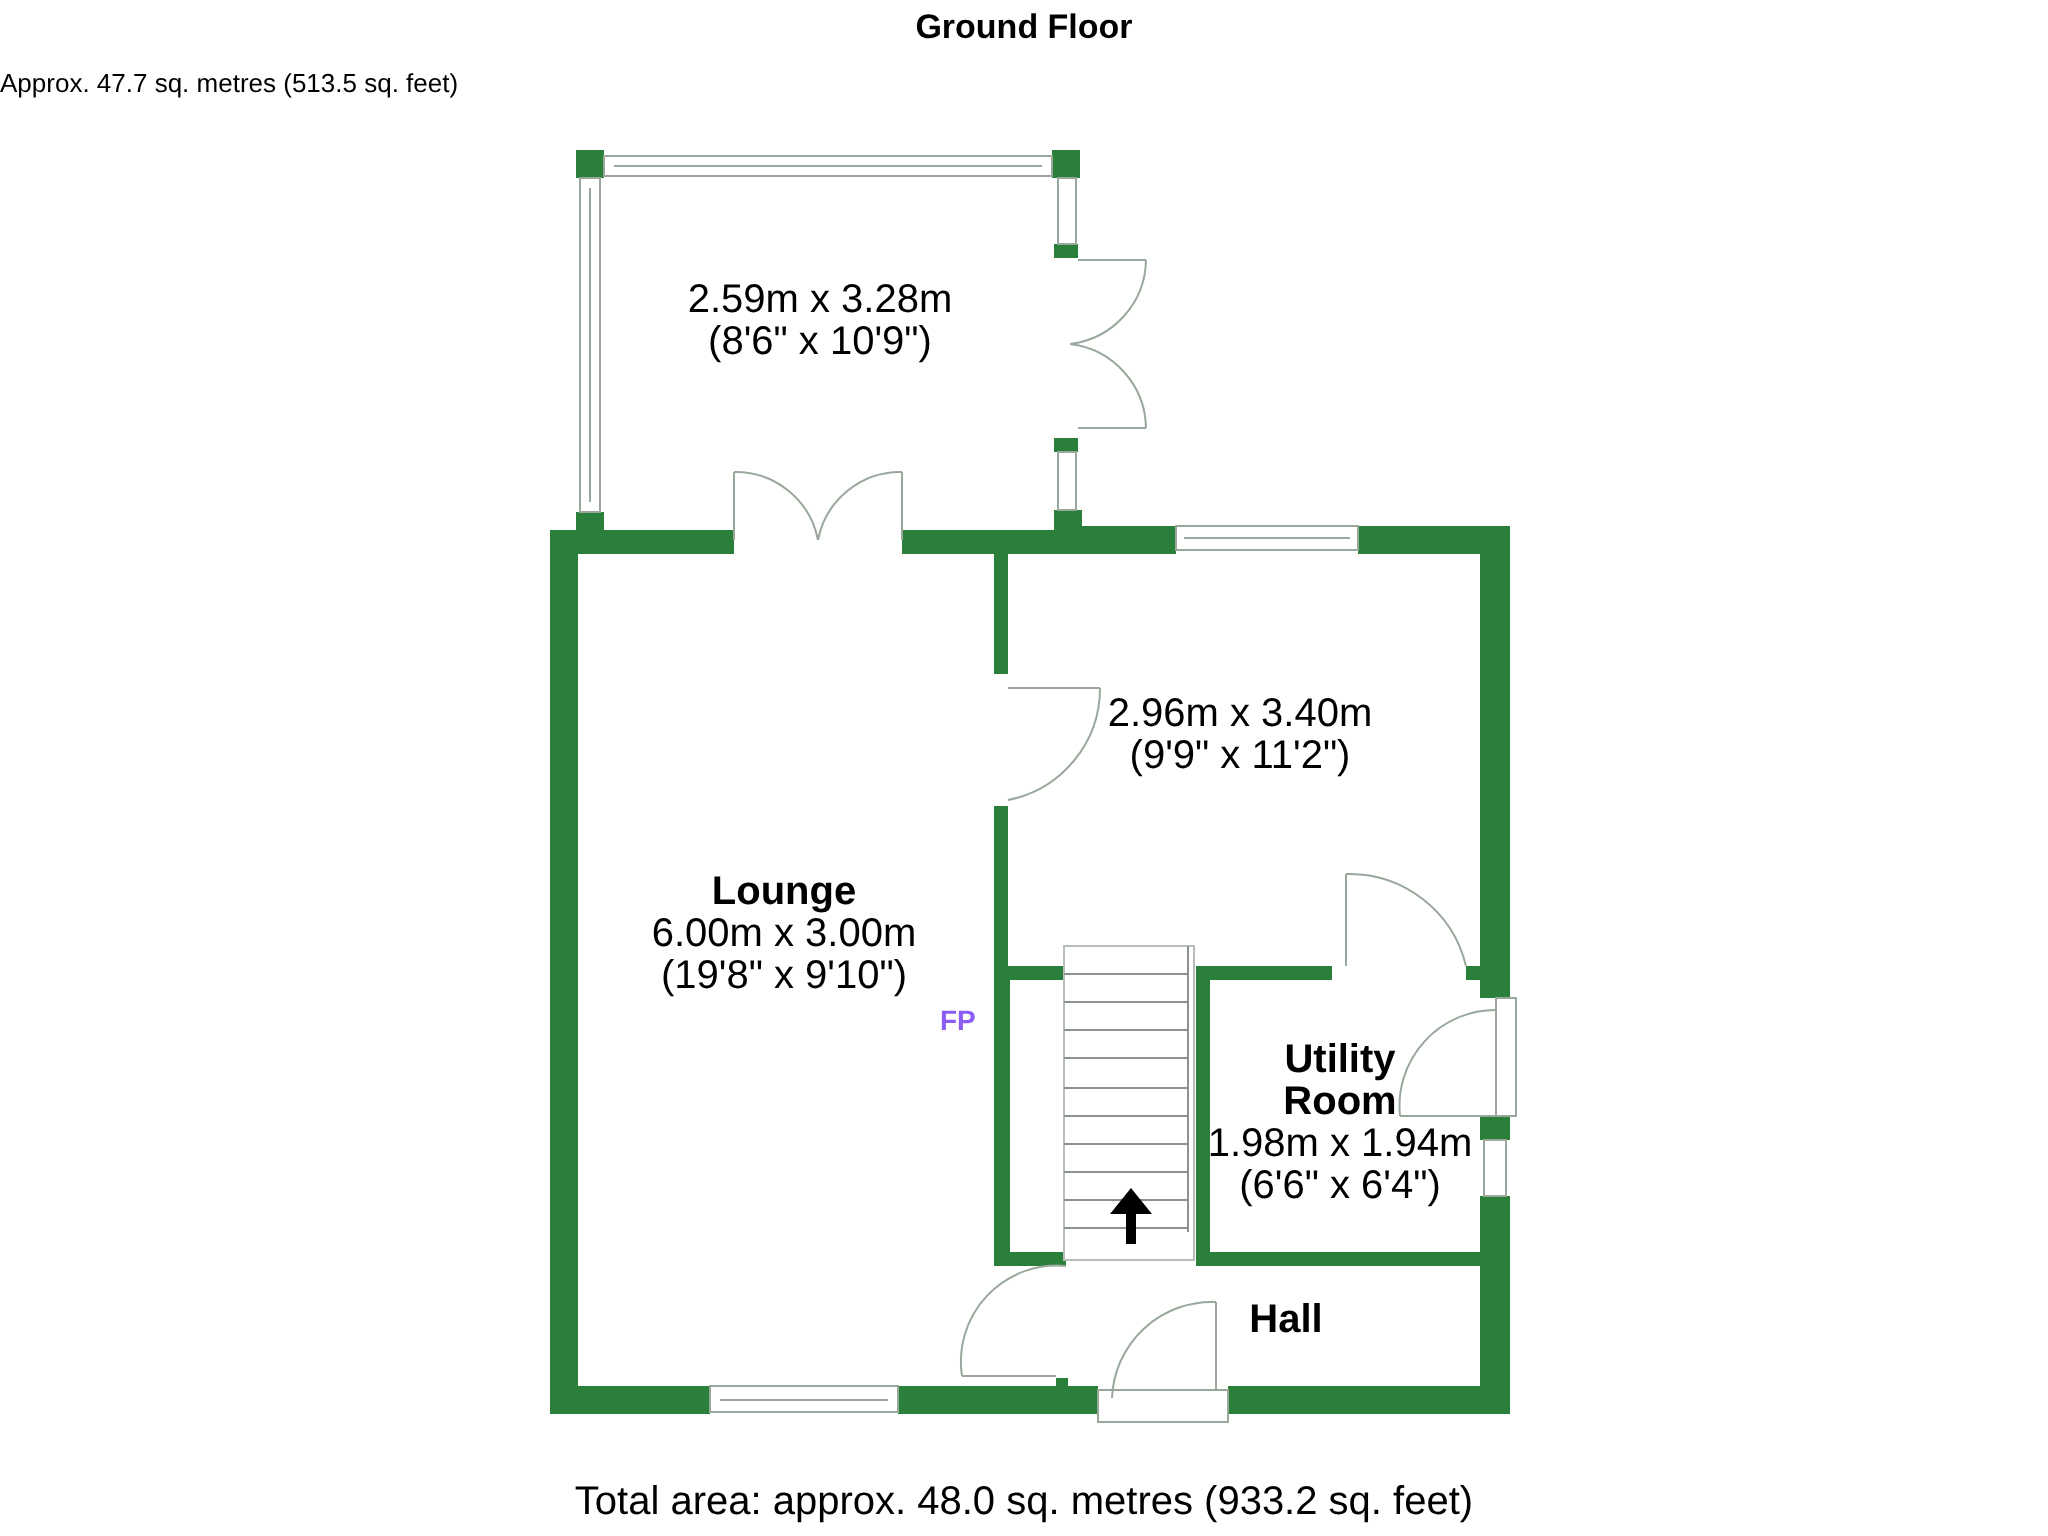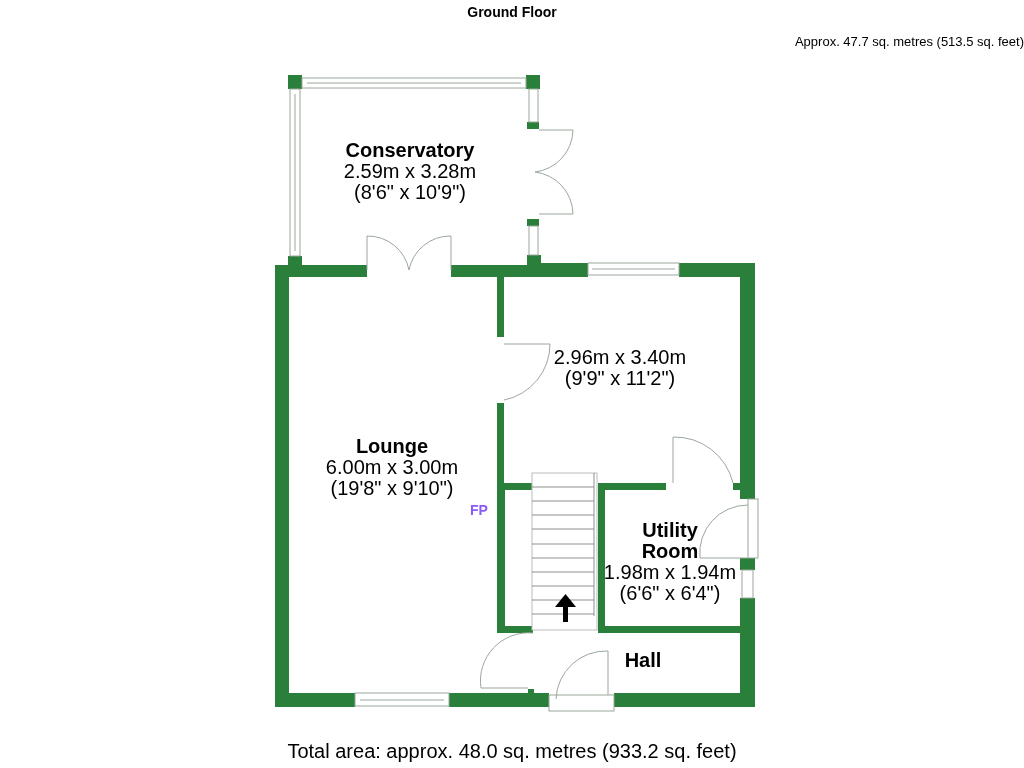--- a/index.html
+++ b/index.html
@@ -1,18 +1,18 @@
 <!DOCTYPE html>
 <html><head>
 <meta charset="utf-8">
 <style>
   html, body { margin: 0; padding: 0; background: #ffffff; }
   body { width: 1024px; height: 768px; position: relative; overflow: hidden; font-family: "Liberation Sans", sans-serif; color: #000; }
-  .title { position: absolute; left: 0; width: 1024px; top: 4px; text-align: center; font-size: 14px; font-weight: bold; }
-  .subtitle { position: absolute; left: 0; width: 1024px; top: 34px; text-align: right; font-size: 13px; }
+  .title { position: absolute; left: 0; width: 1024px; top: 4px; text-align: center; font-size: 17px; font-weight: bold; }
+  .subtitle { position: absolute; left: 0; width: 1024px; top: 34px; text-align: left; font-size: 13px; }
   .footer { position: absolute; left: 0; width: 1024px; top: 740px; text-align: center; font-size: 20px; }
   svg.plan { position: absolute; left: 0; top: 0; }
   .room-label { position: absolute; text-align: center; line-height: 1.05; }
   .room-name { font-size: 20px; font-weight: bold; display: block; }
   .room-dim { font-size: 20px; display: block; }
   .fp { position: absolute; left: 470px; top: 502px; font-size: 14px; font-weight: bold; color: #8b5cf6; text-align: right; }
 </style>
 </head>
 <body>
 
@@ -128,21 +128,20 @@
       <line x1="594" y1="473" x2="594" y2="616"></line>
     </g>
     <g>
       <rect x="563" y="605" width="5" height="17" fill="#000"></rect>
       <polygon points="555,607 565.5,594 576,607" fill="#000"></polygon>
     </g>
   </g>
 </svg>
 
 <div class="room-label" style="left:310px; top:140px; width:200px;">
-  <span class="room-name">Conservatory</span>
   <span class="room-dim">2.59m x 3.28m</span>
   <span class="room-dim">(8'6" x 10'9")</span>
 </div>
 
 <div class="room-label" style="left:520px; top:347px; width:200px;">
   <span class="room-dim">2.96m x 3.40m</span>
   <span class="room-dim">(9'9" x 11'2")</span>
 </div>
 
 <div class="room-label" style="left:292px; top:436px; width:200px;">

